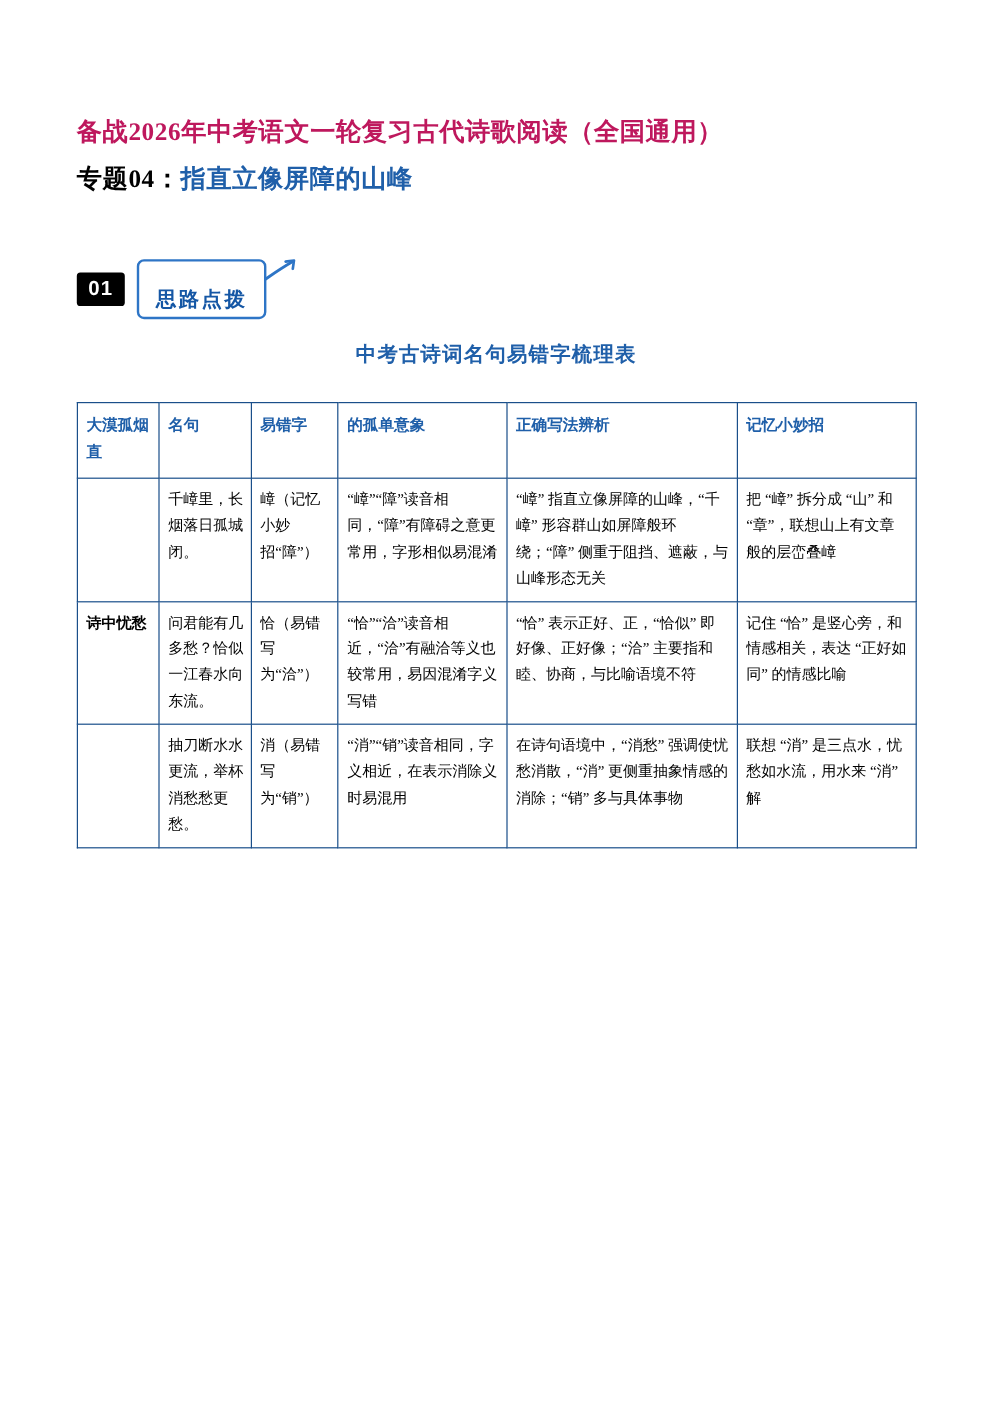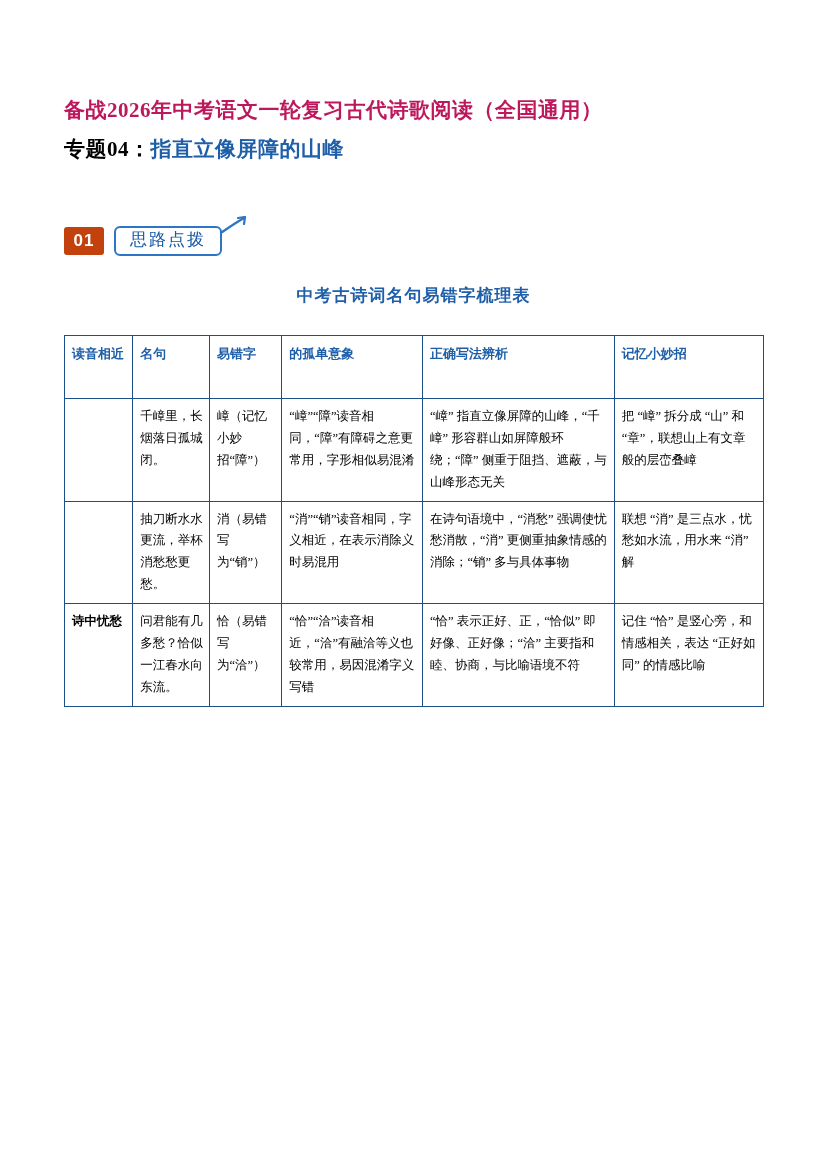--- a/index.html
+++ b/index.html
@@ -48,21 +48,21 @@
 
   
   .section-badge {
     margin-top: 58px;
     display: flex;
     align-items: center;
     height: 34px;
     position: relative;
   }
   .badge-num {
-    background: #c2410c;
+    background: #000000;
     color: #ffffff;
     font-family: "Liberation Sans", sans-serif;
     font-weight: bold;
     font-size: 17px;
     width: 40px;
     height: 28px;
     display: flex;
     align-items: center;
     justify-content: center;
     border-radius: 3px;
@@ -71,23 +71,23 @@
   .badge-label-wrap {
     position: relative;
     margin-left: 10px;
     height: 30px;
     display: flex;
     align-items: center;
   }
   .badge-label {
     border: 2px solid #2e75c6;
     border-radius: 6px;
-    padding: 0 14px 3px 14px;
-    font-family: "Liberation Serif", serif;
-    font-weight: normal;
+    padding: 20px 14px 3px 14px;
+    font-family: "Liberation Serif", serif;
+    font-weight: bold;
     font-size: 17px;
     color: #1557a5;
     letter-spacing: 2px;
     background: #ffffff;
     position: relative;
     z-index: 2;
   }
   .badge-swoosh {
     position: absolute;
     right: -26px;
@@ -179,49 +179,49 @@
     <colgroup>
       <col class="col-theme">
       <col class="col-line">
       <col class="col-char">
       <col class="col-reason">
       <col class="col-correct">
       <col class="col-tip">
     </colgroup>
     <thead>
       <tr>
-        <th class="col-theme">读音相近</th>
+        <th class="col-theme">大漠孤烟直</th>
         <th class="col-line">名句</th>
         <th class="col-char">易错字</th>
         <th class="col-reason">的孤单意象</th>
         <th class="col-correct">正确写法辨析</th>
         <th class="col-tip">记忆小妙招</th>
       </tr>
     </thead>
     <tbody>
       <tr>
         <td class="theme-cell"></td>
         <td>千嶂里，长烟落日孤城闭。</td>
         <td>嶂（记忆小妙招“障”）</td>
         <td>“嶂”“障”读音相同，“障”有障碍之意更常用，字形相似易混淆</td>
         <td>“嶂” 指直立像屏障的山峰，“千嶂” 形容群山如屏障般环绕；“障” 侧重于阻挡、遮蔽，与山峰形态无关</td>
         <td>把 “嶂” 拆分成 “山” 和 “章”，联想山上有文章般的层峦叠嶂</td>
       </tr>
       <tr>
+        <td class="theme-cell">诗中忧愁</td>
+        <td>问君能有几多愁？恰似一江春水向东流。</td>
+        <td>恰（易错写为“洽”）</td>
+        <td>“恰”“洽”读音相近，“洽”有融洽等义也较常用，易因混淆字义写错</td>
+        <td>“恰” 表示正好、正，“恰似” 即好像、正好像；“洽” 主要指和睦、协商，与比喻语境不符</td>
+        <td>记住 “恰” 是竖心旁，和情感相关，表达 “正好如同” 的情感比喻</td>
+      </tr>
+      <tr>
         <td class="theme-cell"></td>
         <td>抽刀断水水更流，举杯消愁愁更愁。</td>
         <td>消（易错写为“销”）</td>
         <td>“消”“销”读音相同，字义相近，在表示消除义时易混用</td>
         <td>在诗句语境中，“消愁” 强调使忧愁消散，“消” 更侧重抽象情感的消除；“销” 多与具体事物</td>
         <td>联想 “消” 是三点水，忧愁如水流，用水来 “消” 解</td>
       </tr>
-      <tr>
-        <td class="theme-cell">诗中忧愁</td>
-        <td>问君能有几多愁？恰似一江春水向东流。</td>
-        <td>恰（易错写为“洽”）</td>
-        <td>“恰”“洽”读音相近，“洽”有融洽等义也较常用，易因混淆字义写错</td>
-        <td>“恰” 表示正好、正，“恰似” 即好像、正好像；“洽” 主要指和睦、协商，与比喻语境不符</td>
-        <td>记住 “恰” 是竖心旁，和情感相关，表达 “正好如同” 的情感比喻</td>
-      </tr>
     </tbody>
   </table>
 
 </div>
 
 </body></html>

